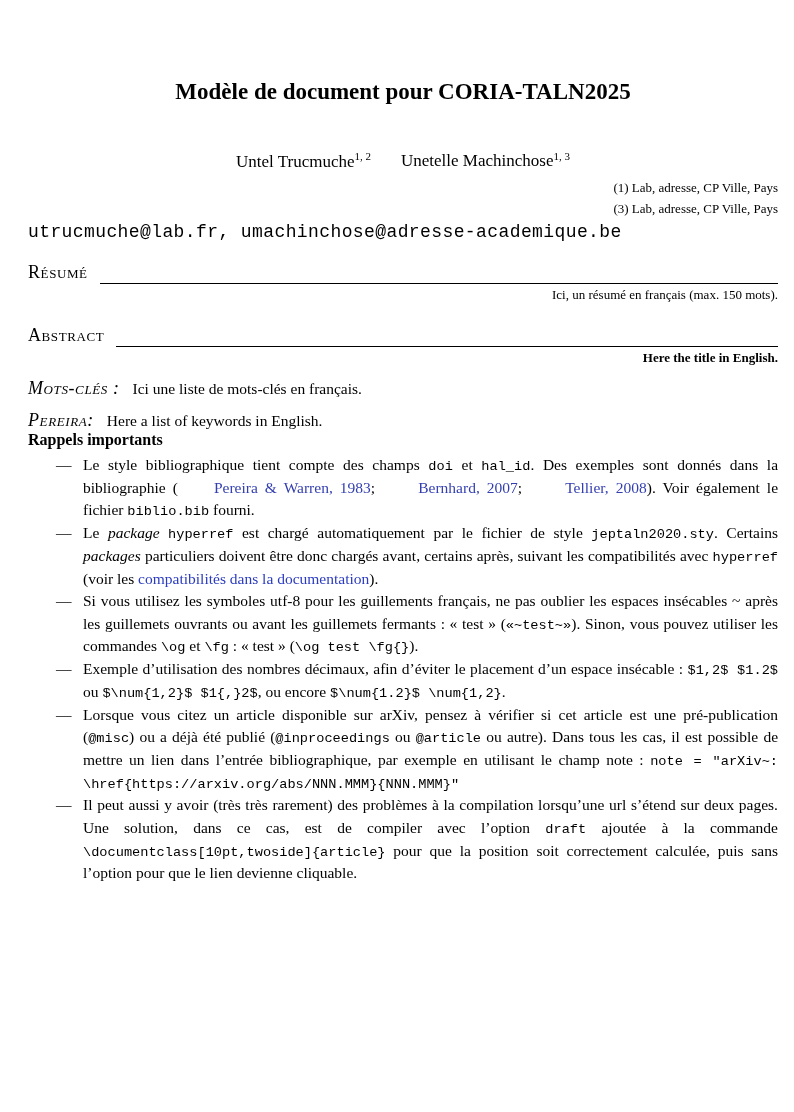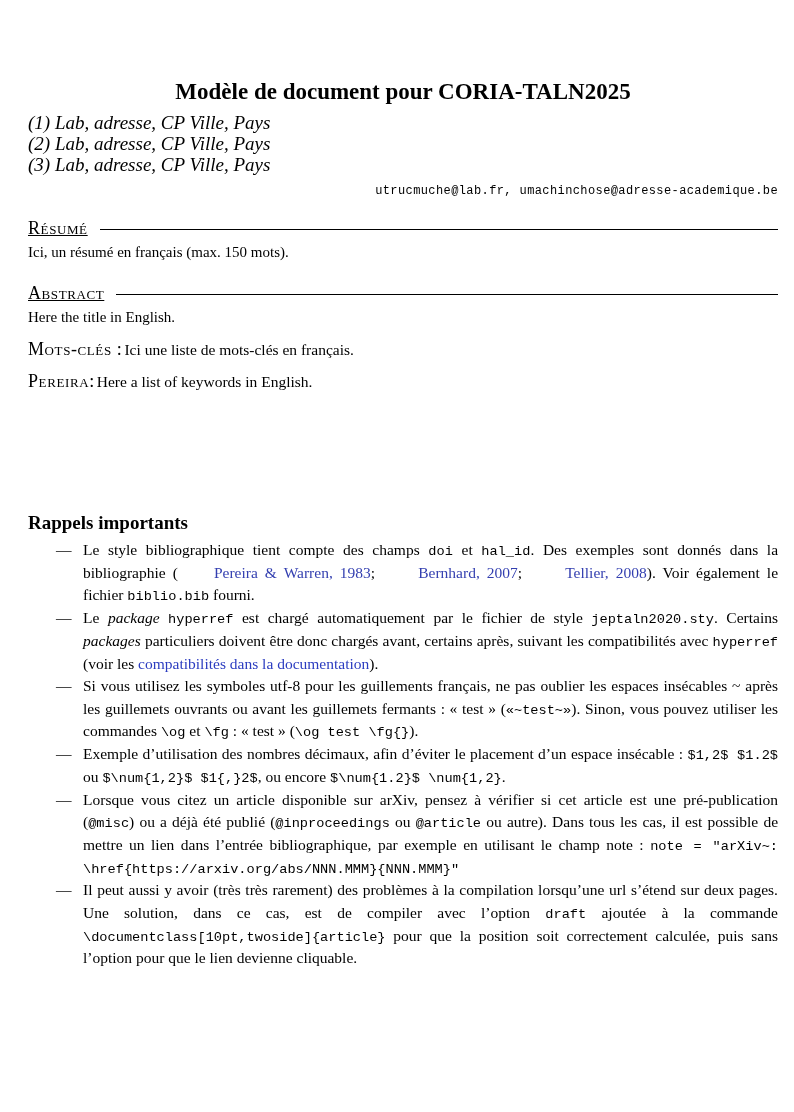--- a/index.html
+++ b/index.html
@@ -7,51 +7,51 @@
   html,body { background:#fff; }
   body {
     width:794px; height:1112px; overflow:hidden; margin:0 auto;
     font-family:"Liberation Serif", serif; color:#000;
   }
   .page { padding:78px 16px 0 28px; }
   .title { text-align:center; font-size:23px; font-weight:bold; line-height:1.2; }
   .authors { text-align:center; margin-top:44px; font-size:17px; }
   .authors sup { font-size:11px; }
   .author-gap { margin-left:30px; }
-  .affils { text-align:left; margin-top:6px; font-size:19px; line-height:21px;font-style:italic; }
-  .emails { text-align:right; margin-top:9px; font-family:"Liberation Mono", monospace; font-size:12px; letter-spacing:0.4px; }
-  .absrow { display:flex; align-items:center; margin-top:20px;text-decoration:underline; }
+  .affils { text-align:right; margin-top:6px; font-size:13px; line-height:21px; }
+  .emails { text-align:left; margin-top:3px; font-family:"Liberation Mono", monospace; font-size:18px; letter-spacing:0.4px; }
+  .absrow { display:flex; margin-top:20px; }
   .sc-label { font-variant:small-caps; font-size:18px; letter-spacing:0.6px; white-space:nowrap; }
   .rule-line { flex:1; border-bottom:1.3px solid #000; margin-left:12px; position:relative; top:1px; }
-  .body-text { font-size:15px; line-height:1.42; margin-top:3px; }
-  .abstract-title { font-weight:normal; }
+  .body-text { font-size:13px; line-height:1.42; margin-top:3px;text-align:right; }
+  .abstract-title { font-weight:bold; }
   .abstract-text { margin-top:13px; border-bottom:1.3px solid #000; padding-bottom:7px; }
   .kwrow { margin-top:11px; font-size:15.5px; }
-  .kwrow .sc-label { margin-right:2px; }
-  .rappels-heading { font-size:19px; font-weight:bold; margin-top:120px; }
+  .kwrow .sc-label { margin-right:13px;font-style:italic; }
+  .rappels-heading { font-size:16px; font-weight:bold; }
   ul.rappels-list { list-style:none; margin-top:5px; margin-left:28px; }
   li.item { display:flex; font-size:15.5px; line-height:1.45; }
   .dash { width:27px; flex-shrink:0; }
   .item-body { flex:1; text-align:justify; hyphens:auto; }
   .code { font-family:"Liberation Mono", monospace; font-size:0.88em; }
   .it { font-style:italic; }
   .cite { color:var(--citation);margin-left:36px; }
   .link { color:var(--link); cursor:pointer; }
 </style>
 </head>
 <body>
 
 <div class="page">
 
   <h1 class="title">Modèle de document pour CORIA-TALN2025</h1>
 
+  <p class="authors"><span>Untel Trucmuche</span><sup>1, 2</sup><span class="author-gap">Unetelle Machinchose</span><sup>1, 3</sup></p>
 
   <div class="affils">
     <div>(1) Lab, adresse, CP Ville, Pays</div>
-    <div>(2) Lab, adresse, CP Ville, Pays</div>
     <div>(3) Lab, adresse, CP Ville, Pays</div>
   </div>
 
   <p class="emails">utrucmuche@lab.fr, umachinchose@adresse-academique.be</p>
 
   <div class="absrow">
     <span class="sc-label">Résumé</span>
     <span class="rule-line"></span>
   </div>
   <p class="body-text">Ici, un résumé en français (max. 150 mots).</p>

